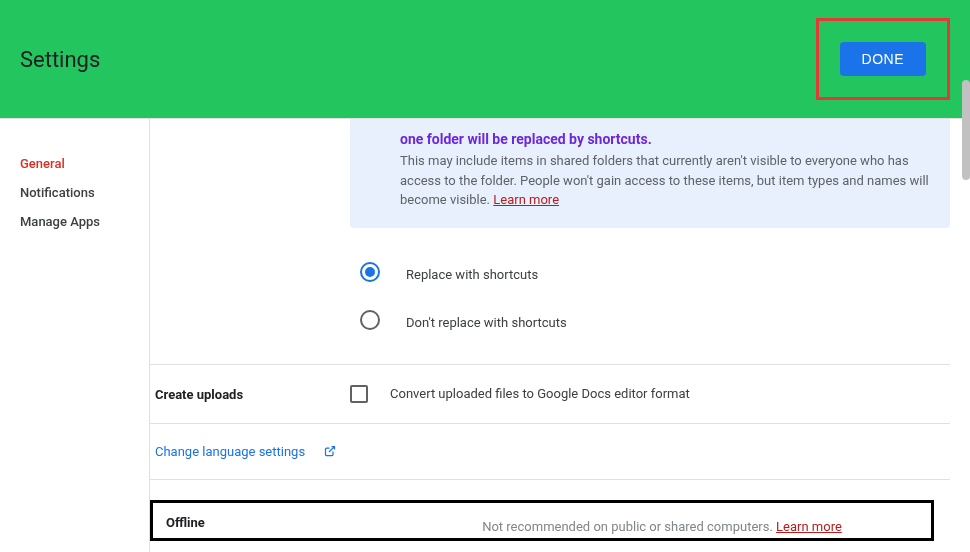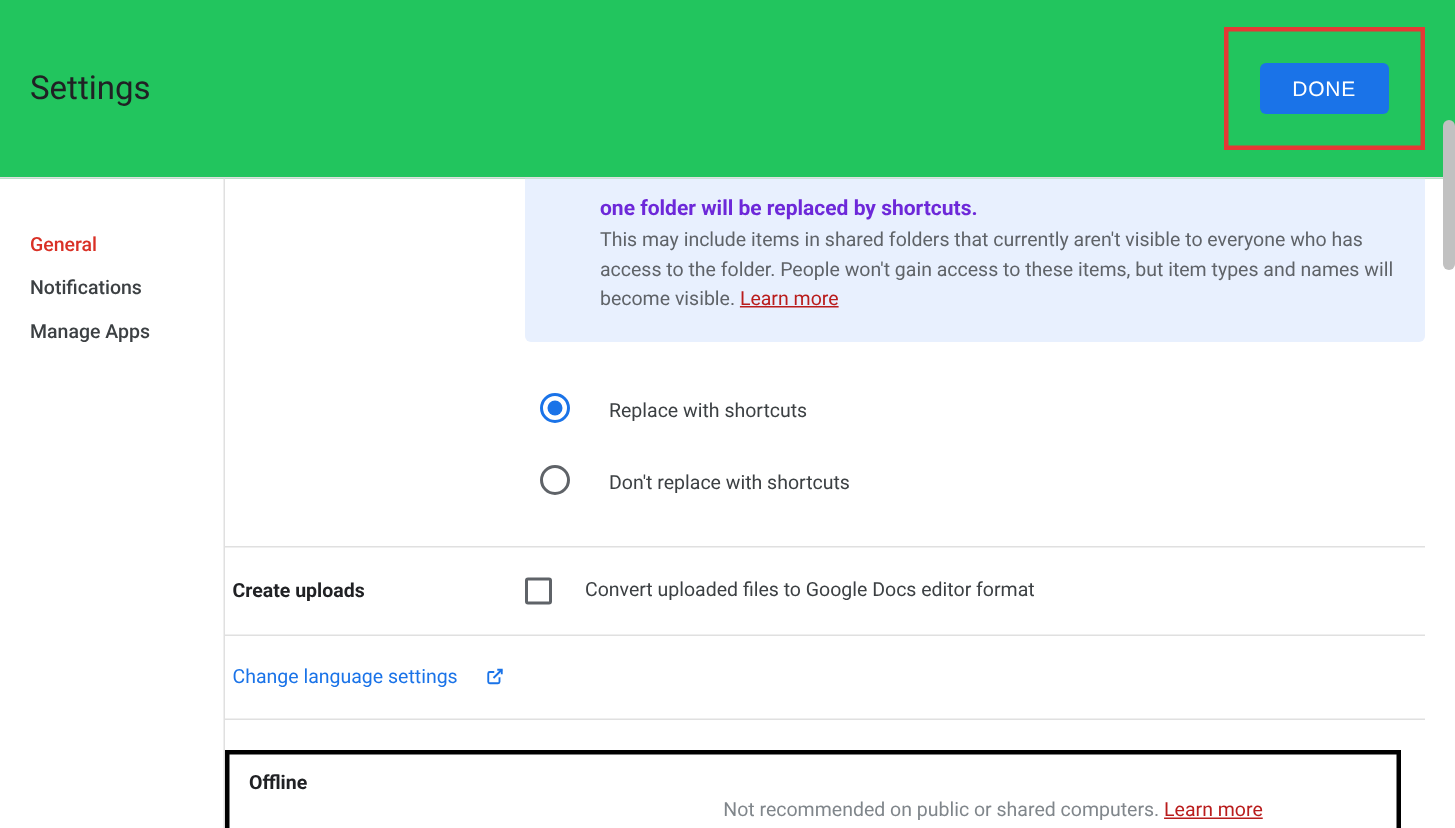--- a/index.html
+++ b/index.html
@@ -126,21 +126,21 @@
     
     .chk-text { font-size: 13px; color: #3c4043; }
     .language-link { color: #1a73e8; font-size: 13px; cursor: pointer; display: inline-flex; align-items: center; gap: 19px; }
     .ext-icon { width: 12px; height: 12px; }
     
     .offline-box {
       border: 3px solid #000000;
       padding: 10px 8px 4px 8px;
       margin-right: 16px;
     }
-    .subtext { color: #80868b; font-size: 13px; margin-left: 40px; margin-top: 20px; }
+    .subtext { color: #80868b; font-size: 13px; margin-left: 40px; margin-top: 6px; }
     
     .scrollbar { position: absolute; right: 0; top: 80px; width: 8px; height: 100px; background: #c1c1c1; border-radius: 4px; }
   </style>
 </head>
 <body>
 
 <div class="header">
   <div class="header-title">Settings</div>
   <div class="done-wrap">
     <button class="done-btn">DONE</button>

